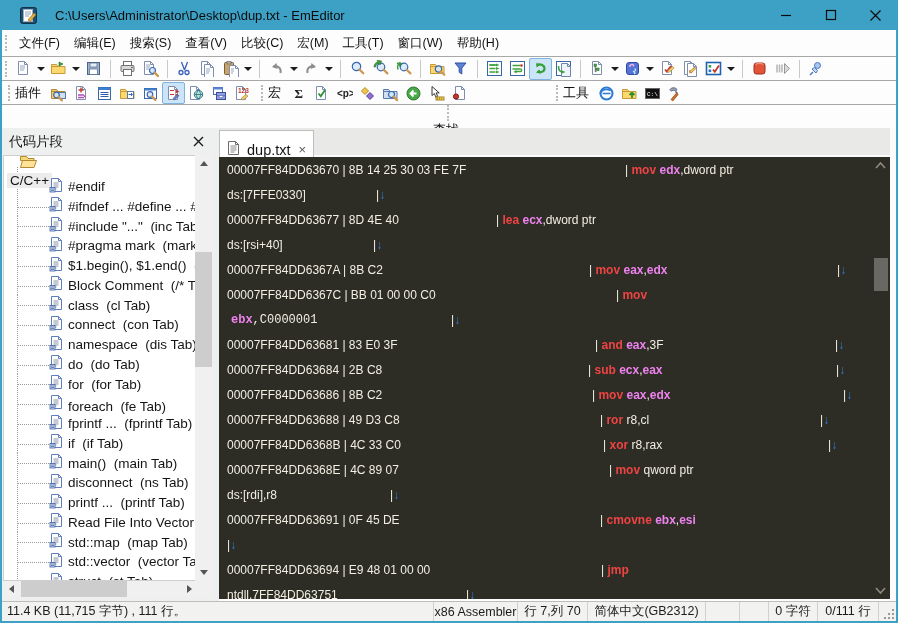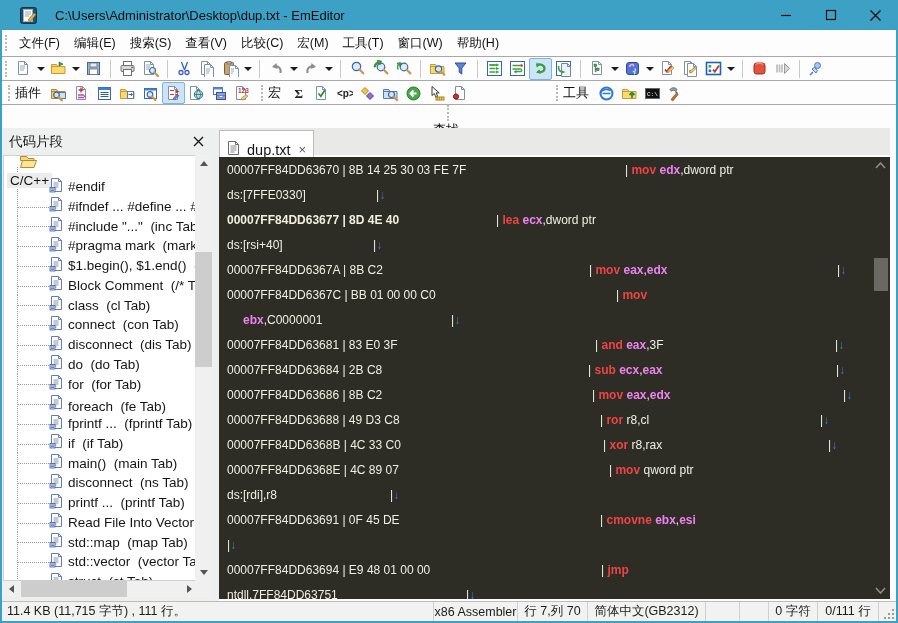--- a/index.html
+++ b/index.html
@@ -836,21 +836,21 @@
             <span style="position:relative;z-index:1;display:inline-flex;align-items:center;margin-left:45px;">
         <span class="ticon">
           <svg width="14" height="16" viewBox="0 0 14 16">
             <path d="M2.5 1.5h7l3 3v10h-10z" fill="#fff" stroke="#5f7ec2"></path>
             <path d="M9.5 1.5v3h3" fill="none" stroke="#5f7ec2"></path>
             <path d="M4.5 6h5M4.5 8h5M4.5 10h5M4.5 12h3" stroke="#8a93a8" stroke-width="1"></path>
             <rect x="1" y="10.5" width="5" height="4.5" fill="#cfdef5" stroke="#3f5f9e" stroke-width="0.8"></rect>
             <path d="M2 12h3M2 13.5h3" stroke="#3f5f9e" stroke-width="0.7"></path>
           </svg>
         </span>
-        <span class="titem-label">disconnect  (dis Tab)</span>
+        <span class="titem-label">namespace  (dis Tab)</span>
       </span>
           </div>
           <div class="trow">
             <div class="tlines">
               <div style="position:absolute;left:13px;top:0px;bottom:0;width:1px;background-image:repeating-linear-gradient(to bottom,#9a9a9a 0 1px,transparent 1px 2px);"></div>
               <div style="position:absolute;left:14px;width:31px;top:10px;height:1px;background-image:repeating-linear-gradient(to right,#9a9a9a 0 1px,transparent 1px 2px);"></div>
             </div>
             <span style="position:relative;z-index:1;display:inline-flex;align-items:center;margin-left:45px;">
         <span class="ticon">
           <svg width="14" height="16" viewBox="0 0 14 16">
@@ -1104,38 +1104,38 @@
     <div id="elines">
         <div class="erow">
           <span class="eseg" style="left: 8px;"><span class="ec-p">00007FF84DD63670 | 8B 14 25 30 03 FE 7F</span></span>
           <span class="eseg" style="left: 406px;"><span class="ec-p">| </span><span class="ec-m">mov</span><span class="ec-p"> </span><span class="ec-r">edx</span><span class="ec-p">,dword ptr</span></span>
         </div>
         <div class="erow">
           <span class="eseg" style="left: 8px;"><span class="ec-p">ds:[7FFE0330]</span></span>
           <span class="eseg" style="left: 157px;"><span class="ec-p">|</span><span class="ec-a">↓</span></span>
         </div>
         <div class="erow">
-          <span class="eseg" style="left: 8px; font-weight: bold;"><span class="ec-p">00007FF84DD63677 | 8D 4E 40</span></span>
+          <span class="eseg" style="left: 8px;"><span class="ec-p">00007FF84DD63677 | 8D 4E 40</span></span>
           <span class="eseg" style="left: 277px;"><span class="ec-p">| </span><span class="ec-m">lea</span><span class="ec-p"> </span><span class="ec-r">ecx</span><span class="ec-p">,dword ptr</span></span>
         </div>
         <div class="erow">
           <span class="eseg" style="left: 8px;"><span class="ec-p">ds:[rsi+40]</span></span>
           <span class="eseg" style="left: 154px;"><span class="ec-p">|</span><span class="ec-a">↓</span></span>
         </div>
         <div class="erow">
           <span class="eseg" style="left: 8px;"><span class="ec-p">00007FF84DD6367A | 8B C2</span></span>
           <span class="eseg" style="left: 370px;"><span class="ec-p">| </span><span class="ec-m">mov</span><span class="ec-p"> </span><span class="ec-r">eax</span><span class="ec-p">,</span><span class="ec-r">edx</span></span>
           <span class="eseg" style="left: 618px;"><span class="ec-p">|</span><span class="ec-a">↓</span></span>
         </div>
         <div class="erow">
           <span class="eseg" style="left: 8px;"><span class="ec-p">00007FF84DD6367C | BB 01 00 00 C0</span></span>
           <span class="eseg" style="left: 397px;"><span class="ec-p">| </span><span class="ec-m">mov</span></span>
         </div>
         <div class="erow">
-          <span class="eseg" style="left: 24px;"><span class="ec-r">ebx</span><span class="ec-p">,C0000001</span></span>
+          <span class="eseg" style="left: 12px; font-family: Liberation Mono, monospace;"><span class="ec-r">ebx</span><span class="ec-p">,C0000001</span></span>
           <span class="eseg" style="left: 232px;"><span class="ec-p">|</span><span class="ec-a">↓</span></span>
         </div>
         <div class="erow">
           <span class="eseg" style="left: 8px;"><span class="ec-p">00007FF84DD63681 | 83 E0 3F</span></span>
           <span class="eseg" style="left: 376px;"><span class="ec-p">| </span><span class="ec-m">and</span><span class="ec-p"> </span><span class="ec-r">eax</span><span class="ec-p">,3F</span></span>
           <span class="eseg" style="left: 616px;"><span class="ec-p">|</span><span class="ec-a">↓</span></span>
         </div>
         <div class="erow">
           <span class="eseg" style="left: 8px;"><span class="ec-p">00007FF84DD63684 | 2B C8</span></span>
           <span class="eseg" style="left: 369px;"><span class="ec-p">| </span><span class="ec-m">sub</span><span class="ec-p"> </span><span class="ec-r">ecx</span><span class="ec-p">,</span><span class="ec-r">eax</span></span>

